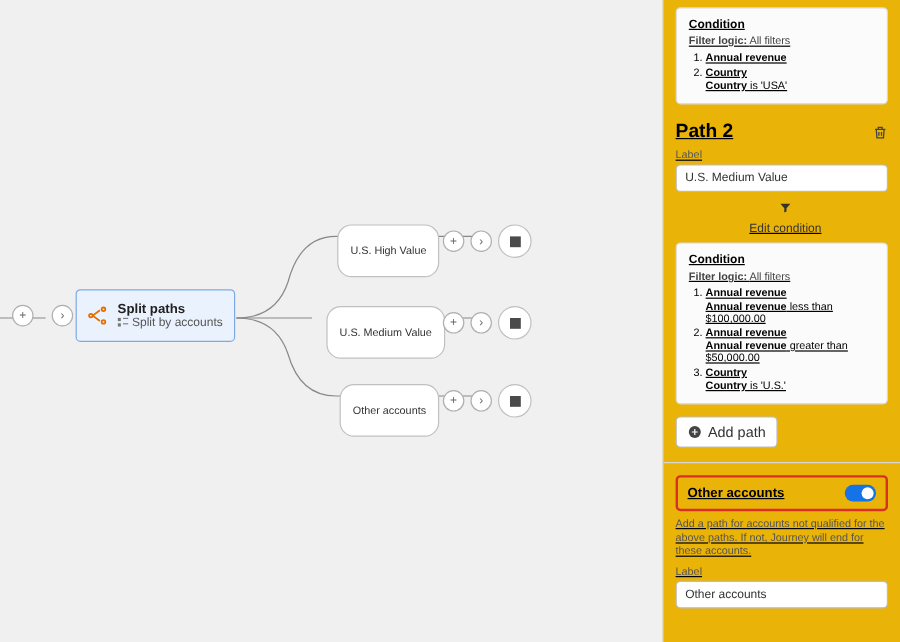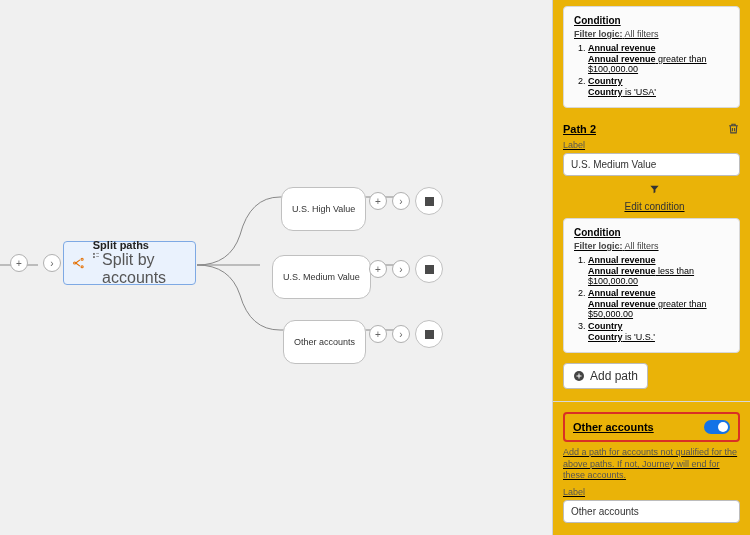--- a/index.html
+++ b/index.html
@@ -56,21 +56,21 @@
   height: 44px;
   background: #eaf2fd;
   border: 1px solid #7ea9e4;
   border-radius: 4px;
   display: flex;
   align-items: center;
   padding: 0 8px;
   gap: 8px;
 }
 .split-card .title { font-size: 11px; font-weight: 700; color: #222; }
-.split-card .sub { font-size: 16px; color: #555; display: flex; align-items: flex-start; gap: 3px; }
+.split-card .sub { font-size: 10px; color: #555; display: flex; align-items: flex-start; gap: 3px; }
 .split-icon {
   width: 18px;
   height: 18px;
   stroke: #e46f00;
 }
 .path-bubble {
   position: absolute;
   background: #fff;
   border: 1px solid #c0c0c0;
   border-radius: 12px;
@@ -93,21 +93,21 @@
   background: #fbfbfb;
 }
 .cond-heading { font-weight: 700; font-size: 10px; margin-bottom: 3px; }
 .cond-filter { font-size: 9px; color: #444; margin-bottom: 4px; }
 .cond-filter b { font-weight: 700; }
 .ol { list-style: decimal; padding-left: 14px; }
 .ol li { font-size: 9px; margin-bottom: 2px; }
 .ol li .fld { font-weight: 700; }
 .ol li .sub { font-size: 9px; padding-left: 0; display: block; margin-top: 1px; }
 .path-header { display: flex; justify-content: space-between; align-items: center; margin-top: 14px; margin-bottom: 4px; }
-.path-header h3 { font-size: 11px; font-weight: 700; }
+.path-header h3 { font-size: 16px; font-weight: 700; }
 .trash { width: 13px; height: 13px; }
 .label-text { font-size: 9px; color: #555; margin-top: 5px; margin-bottom: 3px; }
 .input {
   width: 100%;
   border: 1px solid #bcbcbc;
   border-radius: 4px;
   font-size: 10px;
   padding: 5px 7px;
   color: #333;
 }
@@ -223,21 +223,21 @@
       </div>
   </div>
 </div>
 
 <div class="sidebar">
 
   <div class="cond-box">
     <div class="cond-heading">Condition</div>
     <div class="cond-filter"><b>Filter logic:</b> <span>All filters</span></div>
     <ol class="ol">
-      <li><span class="fld">Annual revenue</span><span class="sub"><b>Annual revenue</b><span> greater than $100,000.00</span></span></li>
+      <li><span class="fld">Annual revenue</span></li>
       <li><span class="fld">Country</span><span class="sub"><b>Country</b><span> is 'USA'</span></span></li>
     </ol>
   </div>
 
   <div class="path-header">
     <h3>Path 2</h3>
     <svg class="trash" viewBox="0 0 24 24" fill="none" stroke="#444" stroke-width="2">
         <path d="M4 7h16M9 7V4h6v3M6 7l1 13h10l1-13M10 11v6M14 11v6"></path>
       </svg>
   </div>

